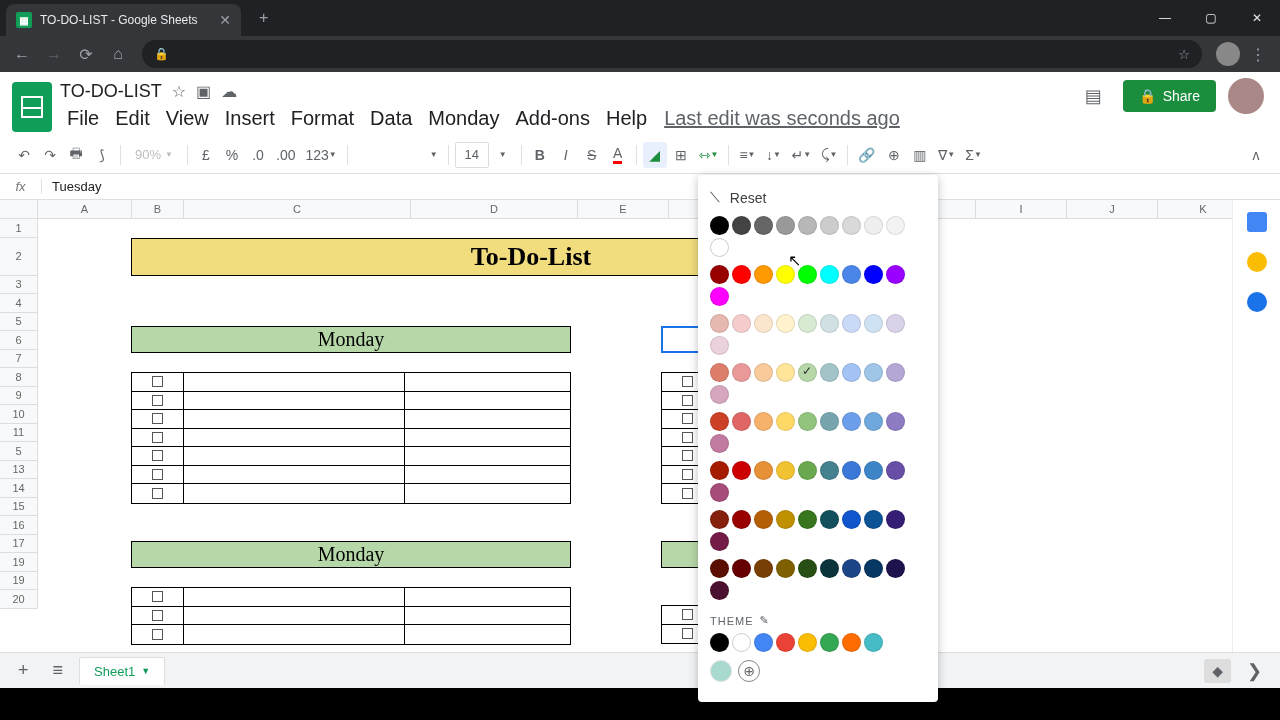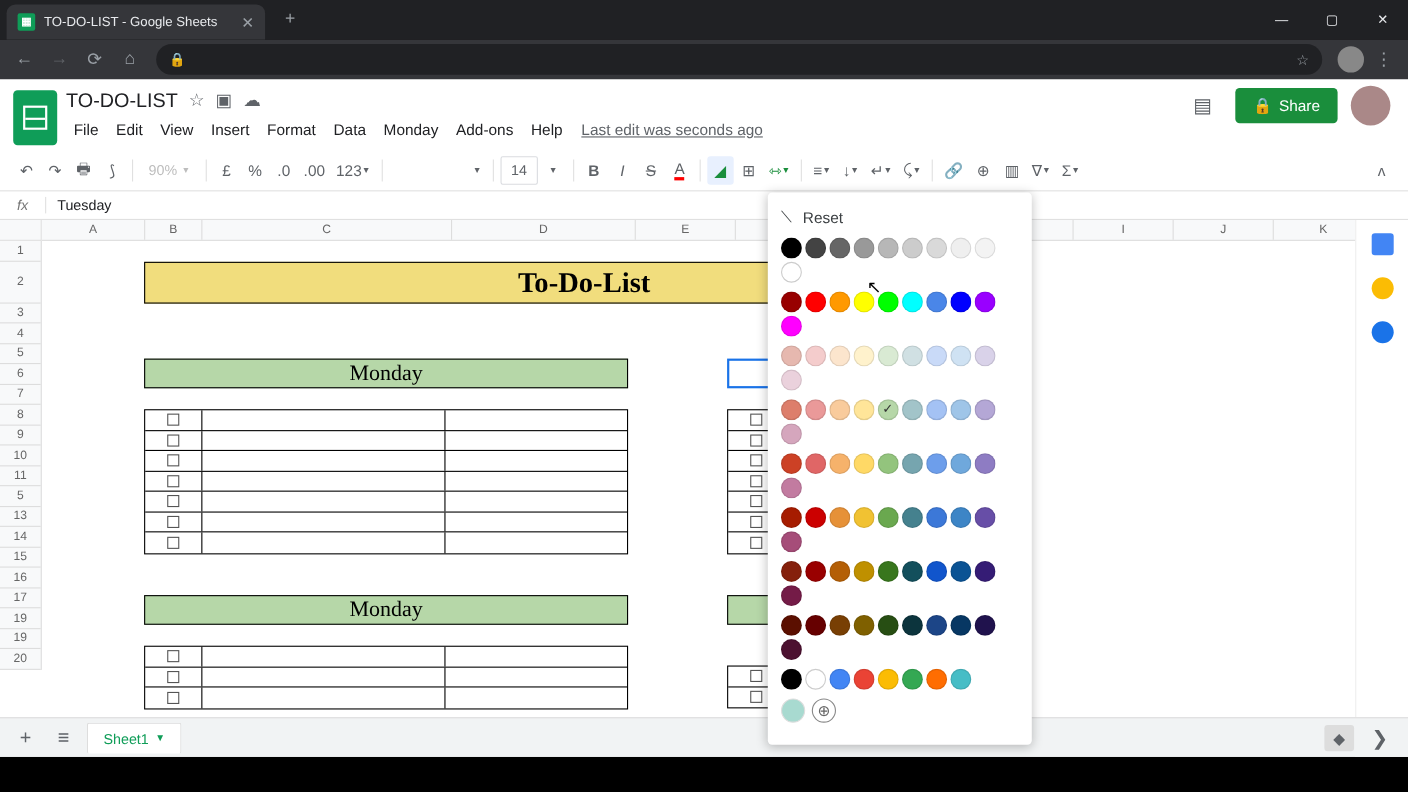--- a/index.html
+++ b/index.html
@@ -19,21 +19,21 @@
   .avatar-sm { width:24px;height:24px;border-radius:50%;background:#888; margin-left:4px; overflow:hidden; }
   .app { position:absolute; top:72px; left:0; right:0; bottom:32px; background:#fff; display:flex; flex-direction:column; }
   .app-header { display:flex; align-items:flex-start; padding:6px 16px 0 8px; height:64px; }
   .sheets-logo { width:40px;height:50px; margin:4px 8px 0 4px; background:#0f9d58; border-radius:4px; position:relative; display:flex;align-items:center;justify-content:center; }
   .sheets-logo:before { content:''; width:18px;height:18px;border:2px solid #fff; position:absolute; }
   .sheets-logo:after { content:''; width:18px;height:2px;background:#fff;position:absolute;top:25px; }
   .doc-meta { flex:1; }
   .doc-title-row { display:flex; align-items:center; gap:10px; height:26px; }
   .doc-title { font-size:18px; color:#202124; }
   .doc-icon { color:#5f6368; font-size:16px; }
-  .menu-row { display:flex; align-items:center; gap:2px; font-size:14px; color:#202124; height:28px; }
+  .menu-row { display:flex; align-items:center; gap:2px; font-size:20px; color:#202124; height:28px; }
   .menu-item { padding:4px 7px; border-radius:4px; }
   .last-edit { color:#5f6368; text-decoration:underline; margin-left:8px; }
   .header-right { display:flex; align-items:center; gap:12px; }
   .comment-btn { width:36px;height:36px;display:flex;align-items:center;justify-content:center;color:#5f6368;border-radius:50%; font-size:18px;}
   .share-btn { background:#1a8e3c; color:#fff; padding:8px 16px; border-radius:4px; font-size:14px; font-weight:500; display:flex;align-items:center;gap:6px; }
   .avatar-lg { width:36px;height:36px;border-radius:50%;background:#a88; }
   .toolbar { height:38px; border-bottom:1px solid #e0e0e0; display:flex; align-items:center; padding:0 12px; gap:2px; position:relative; }
   .tb { min-width:24px;height:26px;display:flex;align-items:center;justify-content:center;color:#5f6368;padding:0 4px;border-radius:2px; font-size:14px;}
   .tb.wide { min-width:36px; }
   .tb-sep { width:1px;height:20px;background:#e0e0e0;margin:0 4px; }
@@ -489,20 +489,24 @@
         <div class="swatch" style="background: rgb(120, 63, 4);"></div>
         <div class="swatch" style="background: rgb(127, 96, 0);"></div>
         <div class="swatch" style="background: rgb(39, 78, 19);"></div>
         <div class="swatch" style="background: rgb(12, 52, 61);"></div>
         <div class="swatch" style="background: rgb(28, 69, 135);"></div>
         <div class="swatch" style="background: rgb(7, 55, 99);"></div>
         <div class="swatch" style="background: rgb(32, 18, 77);"></div>
         <div class="swatch" style="background: rgb(76, 17, 48);"></div>
       </div>
     </div>
+  <div class="section-label">
+    <span>THEME</span>
+    <span>✎</span>
+  </div>
   <div class="swatch-grid" id="theme-row">
       <div class="swatch" style="background: rgb(0, 0, 0);"></div>
       <div class="swatch" style="background: rgb(255, 255, 255); border: 1px solid rgb(204, 204, 204);"></div>
       <div class="swatch" style="background: rgb(66, 133, 244);"></div>
       <div class="swatch" style="background: rgb(234, 67, 53);"></div>
       <div class="swatch" style="background: rgb(251, 188, 4);"></div>
       <div class="swatch" style="background: rgb(52, 168, 83);"></div>
       <div class="swatch" style="background: rgb(255, 109, 1);"></div>
       <div class="swatch" style="background: rgb(70, 189, 198);"></div>
     </div>

